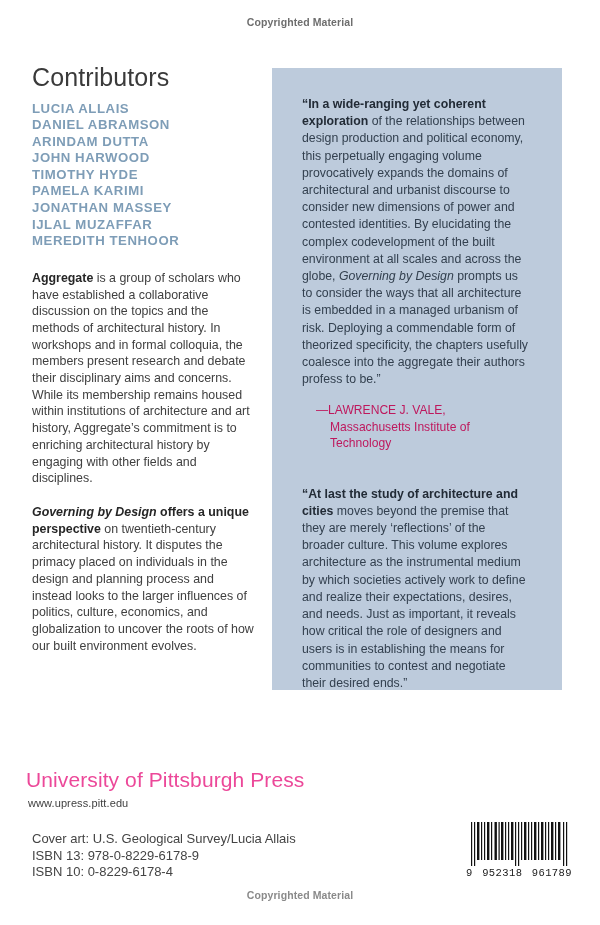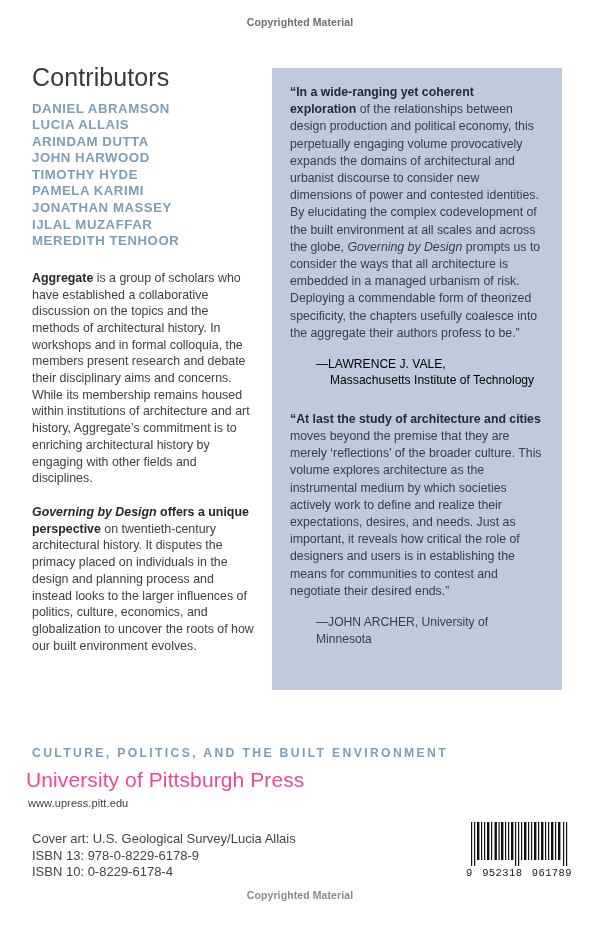--- a/index.html
+++ b/index.html
@@ -106,30 +106,30 @@
     width: 290px;
     height: 622px;
     background: #bdcbdc;
     box-sizing: border-box;
     padding: 16px 20px 16px 18px;
   }
   .blurb {
     font-size: 12.3px;
     line-height: 17.2px;
     color: #33404f;
-    margin: 0;
+    margin: 12px;
   }
   .blurb b { font-weight: bold; color: #222b36; }
   .blurb i { font-style: italic; }
   .blurb-gap { height: 22px; }
   .attrib {
     font-size: 12.1px;
     line-height: 16.4px;
-    color: #000000;
-    margin: 14px 0 0 0;
+    color: #be185d;
+    margin: 14px 16px 0 0;
     padding-left: 26px;
   }
   .attrib .inst {
     display: block;
     padding-left: 14px;
   }
   .attrib-inline {
     font-size: 12.1px;
     line-height: 16.4px;
     color: #33404f;
@@ -206,22 +206,22 @@
 <div class="page">
 
   <div class="copyright-top">Copyrighted Material</div>
 
 
   <div class="left-col">
 
     <h1 class="contrib-heading">Contributors</h1>
 
     <ul class="contrib-list">
+      <li>LUCIA ALLAIS</li>
       <li>DANIEL ABRAMSON</li>
-      <li>LUCIA ALLAIS</li>
       <li>ARINDAM DUTTA</li>
       <li>JOHN HARWOOD</li>
       <li>TIMOTHY HYDE</li>
       <li>PAMELA KARIMI</li>
       <li>JONATHAN MASSEY</li>
       <li>IJLAL MUZAFFAR</li>
       <li>MEREDITH TENHOOR</li>
     </ul>
 
     <p class="body-para">
@@ -244,25 +244,23 @@
       <span>—LAWRENCE J. VALE,</span>
       <span class="inst">Massachusetts Institute of Technology</span>
     </p>
 
     <div class="blurb-gap"></div>
 
     <p class="blurb">
       <b>“At last the study of architecture and cities</b><span> moves beyond the premise that they are merely ‘reflections’ of the broader culture. This volume explores architecture as the instrumental medium by which societies actively work to define and realize their expectations, desires, and needs. Just as important, it reveals how critical the role of designers and users is in establishing the means for communities to contest and negotiate their desired ends.”</span>
     </p>
 
-    <p class="attrib-inline">—JOHN ARCHER, University of Minnesota</p>
 
   </div>
 
-  <div class="series-line">CULTURE, POLITICS, AND THE BUILT ENVIRONMENT</div>
   <div class="publisher">University of Pittsburgh Press</div>
   <div class="press-url">www.upress.pitt.edu</div>
 
   <div class="colophon">
     <div>Cover art: U.S. Geological Survey/Lucia Allais</div>
     <div>ISBN 13: 978-0-8229-6178-9</div>
     <div>ISBN 10: 0-8229-6178-4</div>
   </div>
 
   <div class="barcode-wrap">

